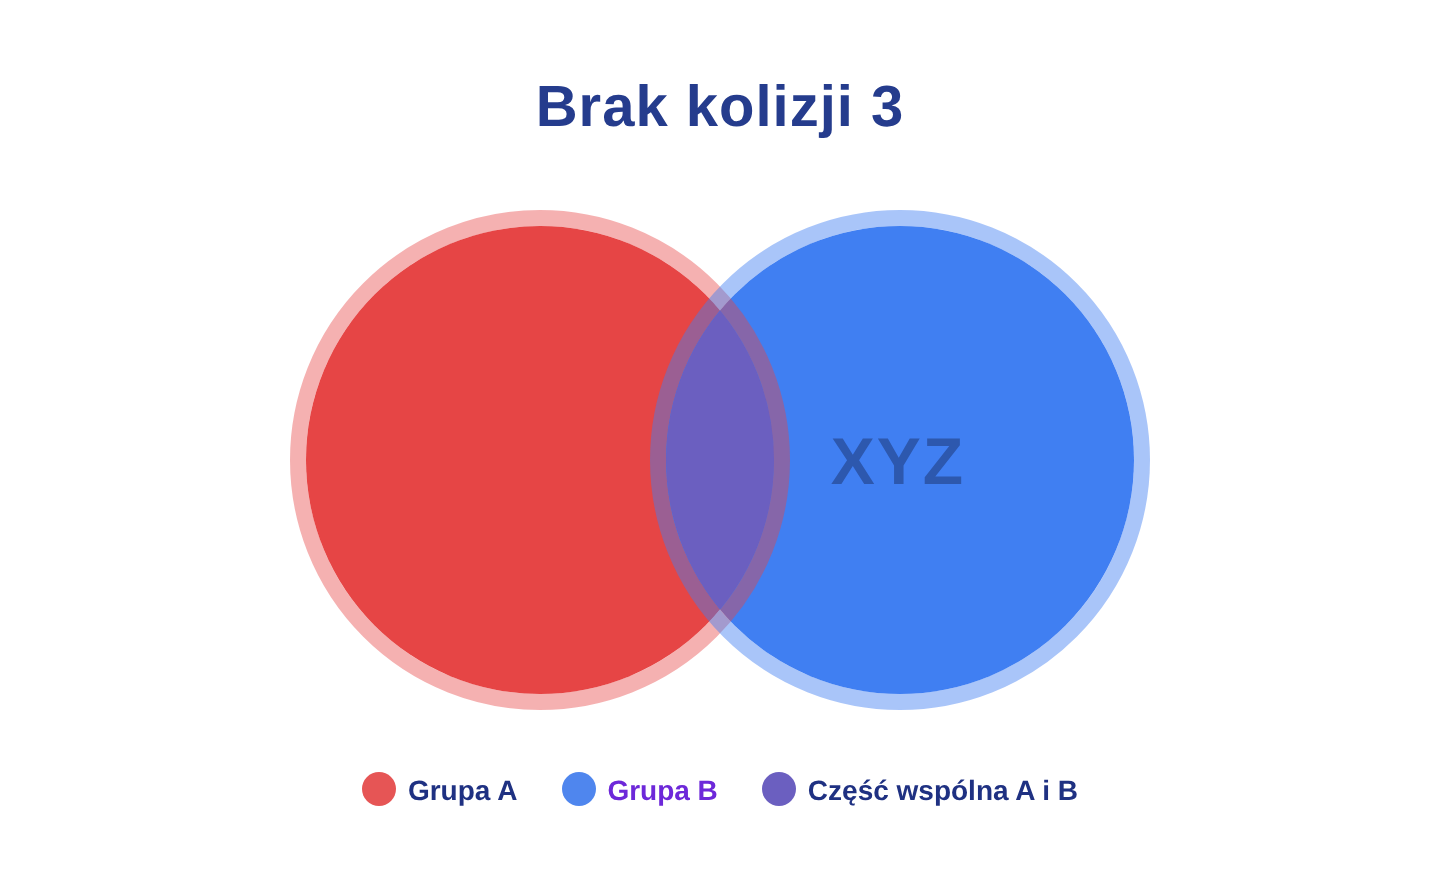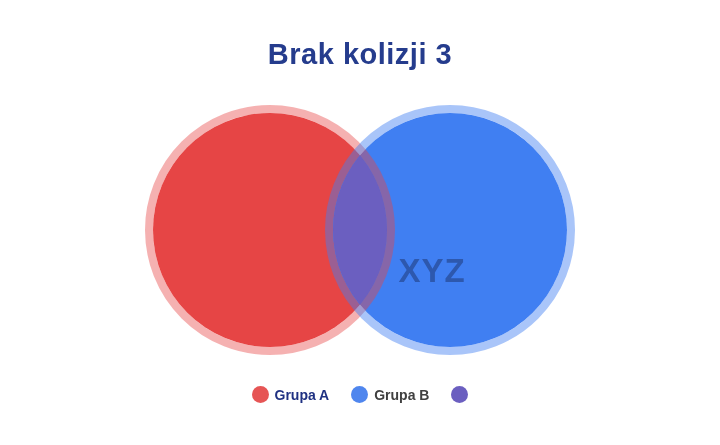--- a/index.html
+++ b/index.html
@@ -34,21 +34,21 @@
   .circle-label {
     position: absolute;
     top: 231px;
     transform: translate(-50%, -50%);
     font-size: 33px;
     font-weight: 700;
     letter-spacing: 1px;
     white-space: nowrap;
   }
   .circle-label.left  { left: 270px; }
-  .circle-label.right { left: 432px; margin-top: 40px; }
+  .circle-label.right { left: 449px; }
   .legend {
     position: absolute;
     top: 386px;
     left: 0;
     width: 720px;
     display: flex;
     justify-content: center;
     align-items: center;
     gap: 22px;
   }
@@ -96,23 +96,24 @@
       <svg class="legend-dot" width="17" height="17" viewBox="0 0 17 17">
         <circle cx="8.5" cy="8.5" r="8.5" fill="#e65555"></circle>
       </svg>
       <span class="legend-label" style="color: rgb(31, 49, 130);">Grupa A</span>
     </div>
 
     <div class="legend-item">
       <svg class="legend-dot" width="17" height="17" viewBox="0 0 17 17">
         <circle cx="8.5" cy="8.5" r="8.5" fill="#4f86ee"></circle>
       </svg>
-      <span class="legend-label" style="color: #404040;">Grupa B</span>
+      <span class="legend-label" style="color: #6d28d9;">Grupa B</span>
     </div>
 
     <div class="legend-item">
       <svg class="legend-dot" width="17" height="17" viewBox="0 0 17 17">
         <circle cx="8.5" cy="8.5" r="8.5" fill="#6b5fc0"></circle>
       </svg>
+      <span class="legend-label" style="color: rgb(31, 49, 130);">Część wspólna A i B</span>
     </div>
 
   </div>
 </div>
 
 </body></html>

